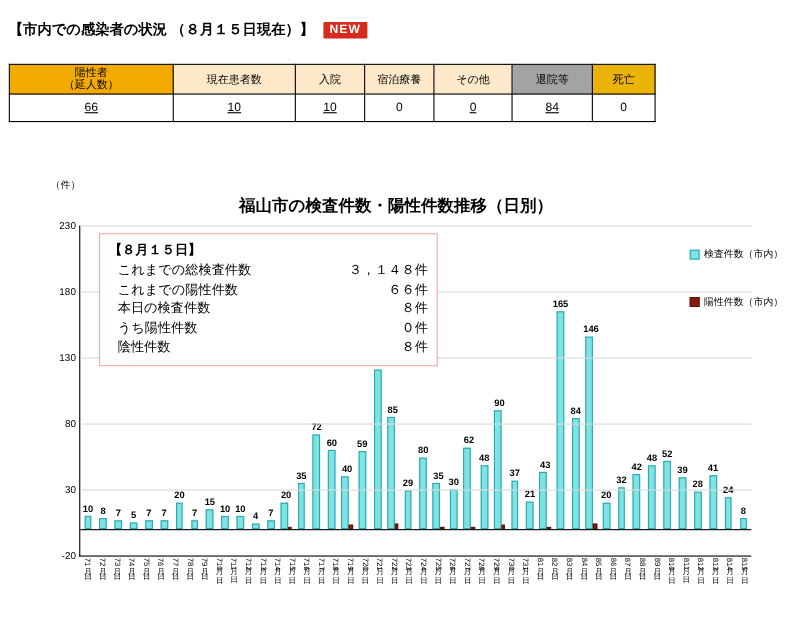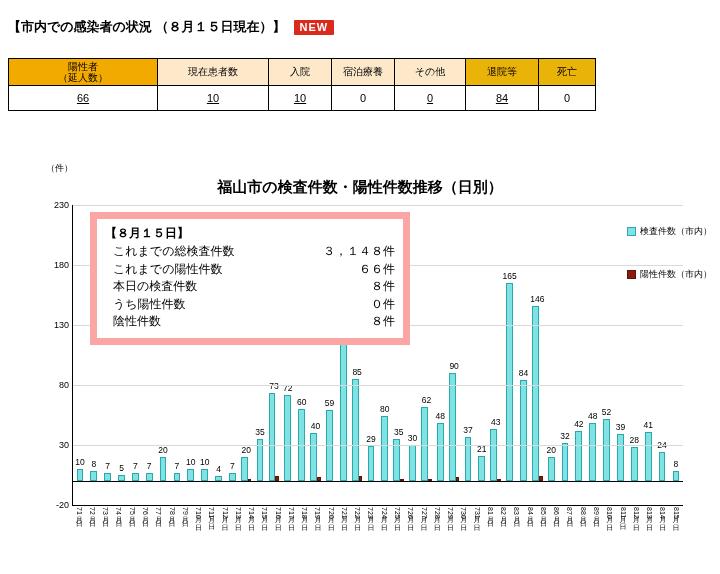--- a/index.html
+++ b/index.html
@@ -30,21 +30,21 @@
   .tbl td,.tbl th{
     border:1px solid #000;
     text-align:center;
     vertical-align:middle;
     padding:0;
   }
   .tbl .hrow td{height:26px;font-weight:normal;}
   .tbl .vrow td{height:24px;font-size:11px;}
   .c-orange{background:#f2a900;}
   .c-ltorange{background:#fde9c9;}
-  .c-peach{background:#eab308;}
+  .c-peach{background:#a3a3a3;}
   .c-blue{background:#eab308;}
   .c-white{background:#ffffff;}
   .u{text-decoration:underline;}
   .w1{width:148px;}
   .w2{width:110px;}
   .w3{width:62px;}
   .w4{width:62px;margin-top:28px;}
   .w5{width:70px;}
   .w6{width:72px;}
   .w7{width:56px;}
@@ -83,20 +83,21 @@
     position:absolute;left:0;right:0;bottom:0;top:0;
     display:flex;align-items:flex-end;
   }
   .slot{
     flex:1 1 0;
     position:relative;
     height:100%;
     display:flex;
     align-items:flex-end;
     justify-content:center;
+    font-weight:bold;
   }
   .barpair{
     position:relative;
     width:76%;
     display:flex;
     align-items:flex-end;
     justify-content:center;
     gap:0px;
     height:100%;
   }
@@ -138,21 +139,21 @@
   .legend{
     position:absolute;right:8px;top:75px;font-size:9px;
   }
   .legend-row{display:flex;align-items:center;gap:4px;margin-bottom:30px;}
   .sw{width:9px;height:9px;box-sizing:border-box;}
   .sw-test{background:#7fe3e3;border:1px solid #2aa8ad;}
   .sw-pos{background:#8b1a0a;border:1px solid #5e1206;}
   
   .callout{
     position:absolute;left:90px;top:62px;width:290px;
-    border:7px solid #fca5a5;background:#fff;
+    border:1px solid #fca5a5;background:#fff;
     padding:6px 8px 8px 8px;
     font-size:12px;
     line-height:1.45;
     font-family:Liberation Serif, serif;
   }
   .callout .cl-title{font-weight:bold;font-size:12px;margin-bottom:1px;}
   .cl-row{display:flex;justify-content:space-between;}
   .cl-row .k{padding-left:8px;}
   .cl-row .v{white-space:nowrap;}
 </style>
@@ -241,20 +242,26 @@
           </div>
         </div>
         <div class="slot">
           <div class="barpair" style="padding-bottom: 24px;">
             <div class="bar-test" style="height: 8.4px;"></div>
             <div class="vlabel" style="bottom: 34.4px;">7</div>
           </div>
         </div>
         <div class="slot">
           <div class="barpair" style="padding-bottom: 24px;">
+            <div class="bar-test" style="height: 18px;"></div>
+            <div class="vlabel" style="bottom: 44px;">15</div>
+          </div>
+        </div>
+        <div class="slot">
+          <div class="barpair" style="padding-bottom: 24px;">
             <div class="bar-test" style="height: 12px;"></div>
             <div class="vlabel" style="bottom: 38px;">10</div>
           </div>
         </div>
         <div class="slot">
           <div class="barpair" style="padding-bottom: 24px;">
             <div class="bar-test" style="height: 12px;"></div>
             <div class="vlabel" style="bottom: 38px;">10</div>
           </div>
         </div>
@@ -274,27 +281,20 @@
           <div class="barpair" style="padding-bottom: 24px;">
             <div class="bar-test" style="height: 24px;"></div>
             <div class="bar-pos" style="height: 2.4px;"></div>
             <div class="vlabel" style="bottom: 50px;">20</div>
           </div>
         </div>
         <div class="slot">
           <div class="barpair" style="padding-bottom: 24px;">
             <div class="bar-test" style="height: 42px;"></div>
             <div class="vlabel" style="bottom: 68px;">35</div>
-          </div>
-        </div>
-        <div class="slot">
-          <div class="barpair" style="padding-bottom: 24px;">
-            <div class="bar-test" style="height: 87.6px;"></div>
-            <div class="bar-pos" style="height: 4.8px;"></div>
-            <div class="vlabel" style="bottom: 113.6px;">73</div>
           </div>
         </div>
         <div class="slot">
           <div class="barpair" style="padding-bottom: 24px;">
             <div class="bar-test" style="height: 86.4px;"></div>
             <div class="vlabel" style="bottom: 112.4px;">72</div>
           </div>
         </div>
         <div class="slot">
           <div class="barpair" style="padding-bottom: 24px;">

